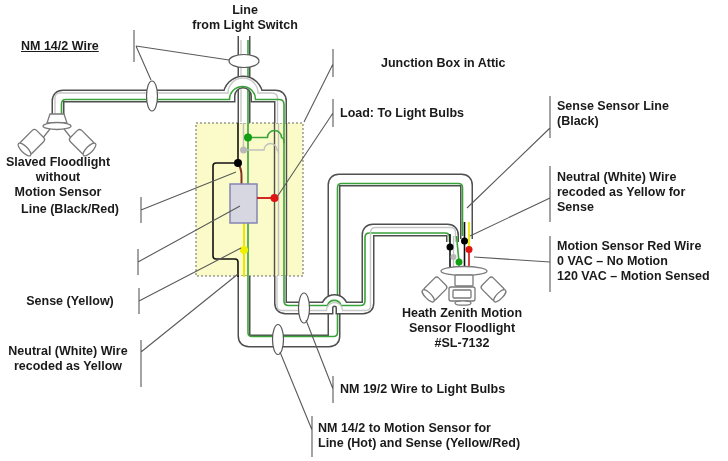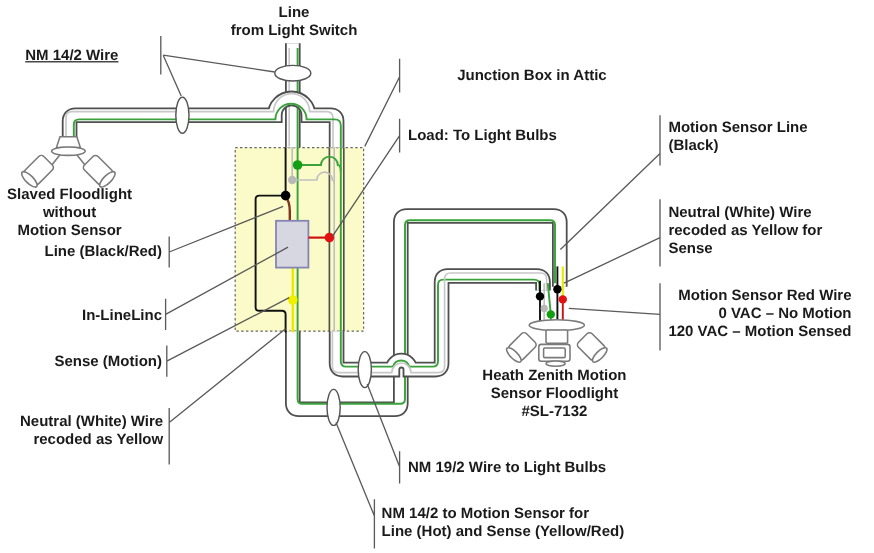--- a/index.html
+++ b/index.html
@@ -6,21 +6,21 @@
   .canvas{
     position:relative;width:728px;height:461px;background:#ffffff;overflow:hidden;
     font-family:"Liberation Sans","DejaVu Sans",sans-serif;
   }
   .canvas svg{position:absolute;left:0;top:0;}
   .lbl{
     position:absolute;font-weight:bold;font-size:12.5px;line-height:15px;
     color:#1a1a1a;white-space:pre-line;
   }
   .c{text-align:center;}
-  .r{text-align:right;}
+  .r{text-align:center;}
 </style>
 </head>
 <body>
 
 <div class="canvas">
 
 <svg width="728" height="461" viewBox="0 0 728 461">
 
   <rect x="196" y="123" width="107" height="153" fill="#fbfbc9" stroke="#666" stroke-width="1" stroke-dasharray="2,2"></rect>
 
@@ -151,30 +151,29 @@
 
 <div class="lbl c" style="left:160px;top:3px;width:170px;">Line
 from Light Switch</div>
 <div class="lbl" style="left:21px;top:39px;text-decoration:underline;">NM 14/2 Wire</div>
 <div class="lbl" style="left:340px;top:56px;margin-left:41px;">Junction Box in Attic</div>
 <div class="lbl c" style="left:-1px;top:155px;width:118px;">Slaved Floodlight
 without
 Motion Sensor</div>
 <div class="lbl" style="left:340px;top:106px;">Load: To Light Bulbs</div>
 <div class="lbl r" style="left:5px;top:202px;width:130px;">Line (Black/Red)</div>
-<div class="lbl r" style="left:5px;top:256px;width:130px;">In-LineLinc</div>
-<div class="lbl r" style="left:5px;top:294px;width:130px;">Sense (Motion)</div>
+<div class="lbl r" style="left:5px;top:294px;width:130px;">Sense (Yellow)</div>
 <div class="lbl r" style="left:0px;top:344px;width:136px;">Neutral (White) Wire
 recoded as Yellow</div>
-<div class="lbl" style="left:557px;top:99px;">Motion Sensor Line
+<div class="lbl" style="left:557px;top:99px;">Sense Sensor Line
 (Black)</div>
 <div class="lbl" style="left:557px;top:170px;">Neutral (White) Wire
 recoded as Yellow for
 Sense</div>
-<div class="lbl" style="left:557px;top:239px;text-align:right;">Motion Sensor Red Wire
+<div class="lbl" style="left:557px;top:239px;">Motion Sensor Red Wire
 0 VAC – No Motion
 120 VAC – Motion Sensed</div>
 <div class="lbl c" style="left:388px;top:306px;width:148px;">Heath Zenith Motion
 Sensor Floodlight
 #SL-7132</div>
 <div class="lbl" style="left:340px;top:382px;">NM 19/2 Wire to Light Bulbs</div>
 <div class="lbl" style="left:318px;top:421px;">NM 14/2 to Motion Sensor for
 Line (Hot) and Sense (Yellow/Red)</div>
 
 </div>

